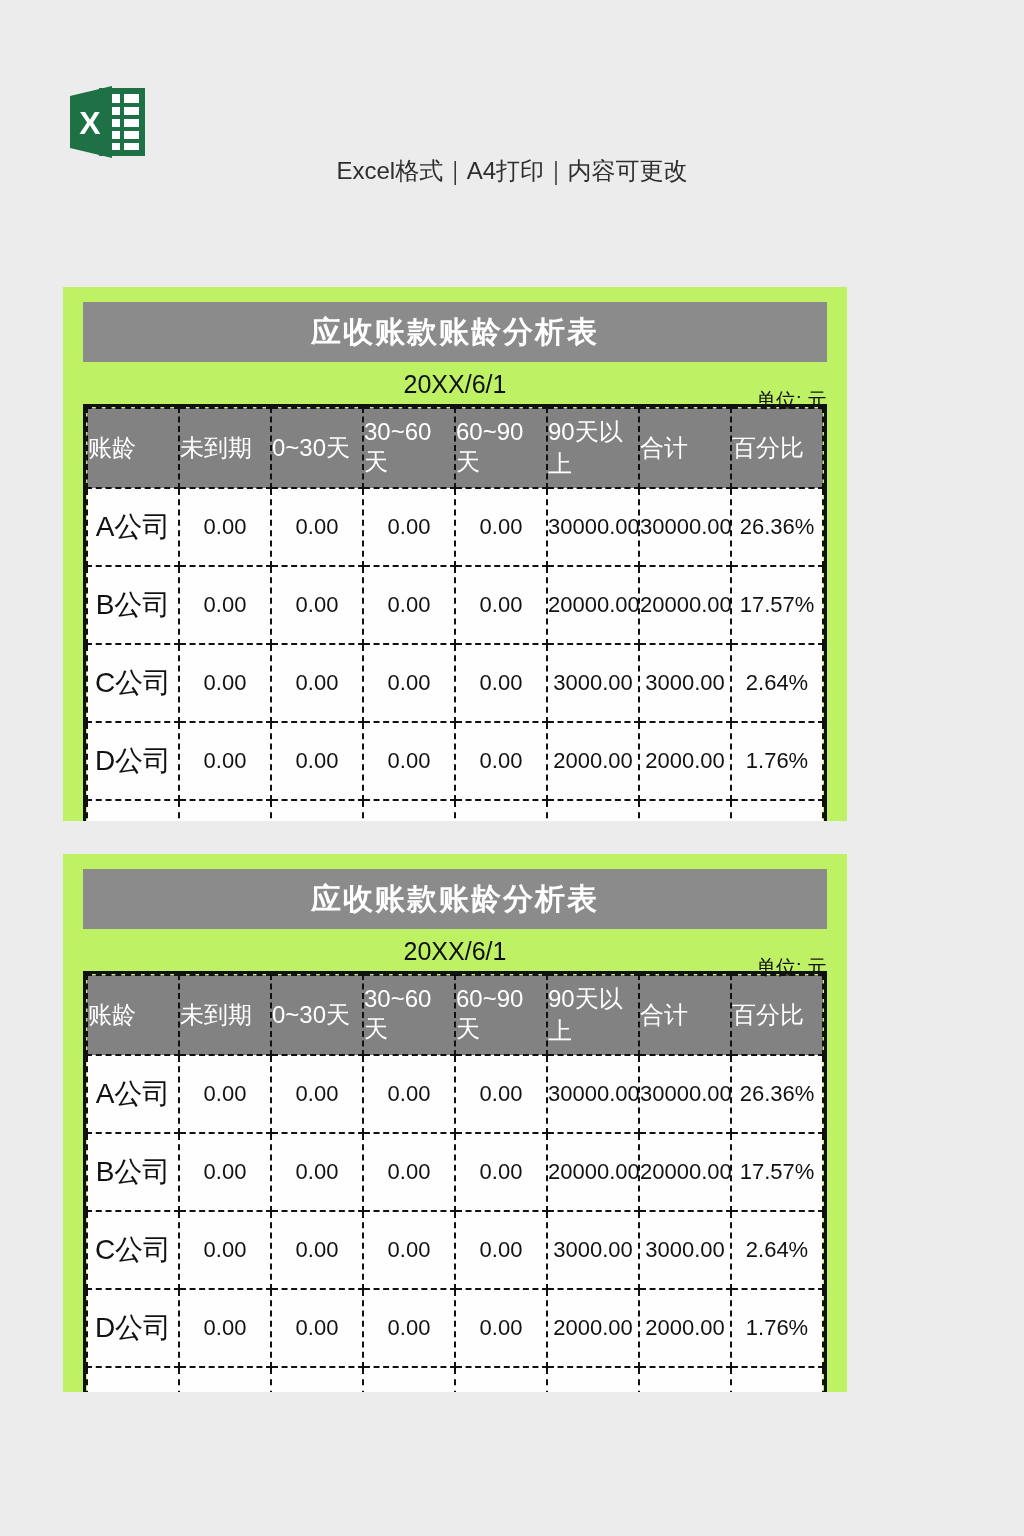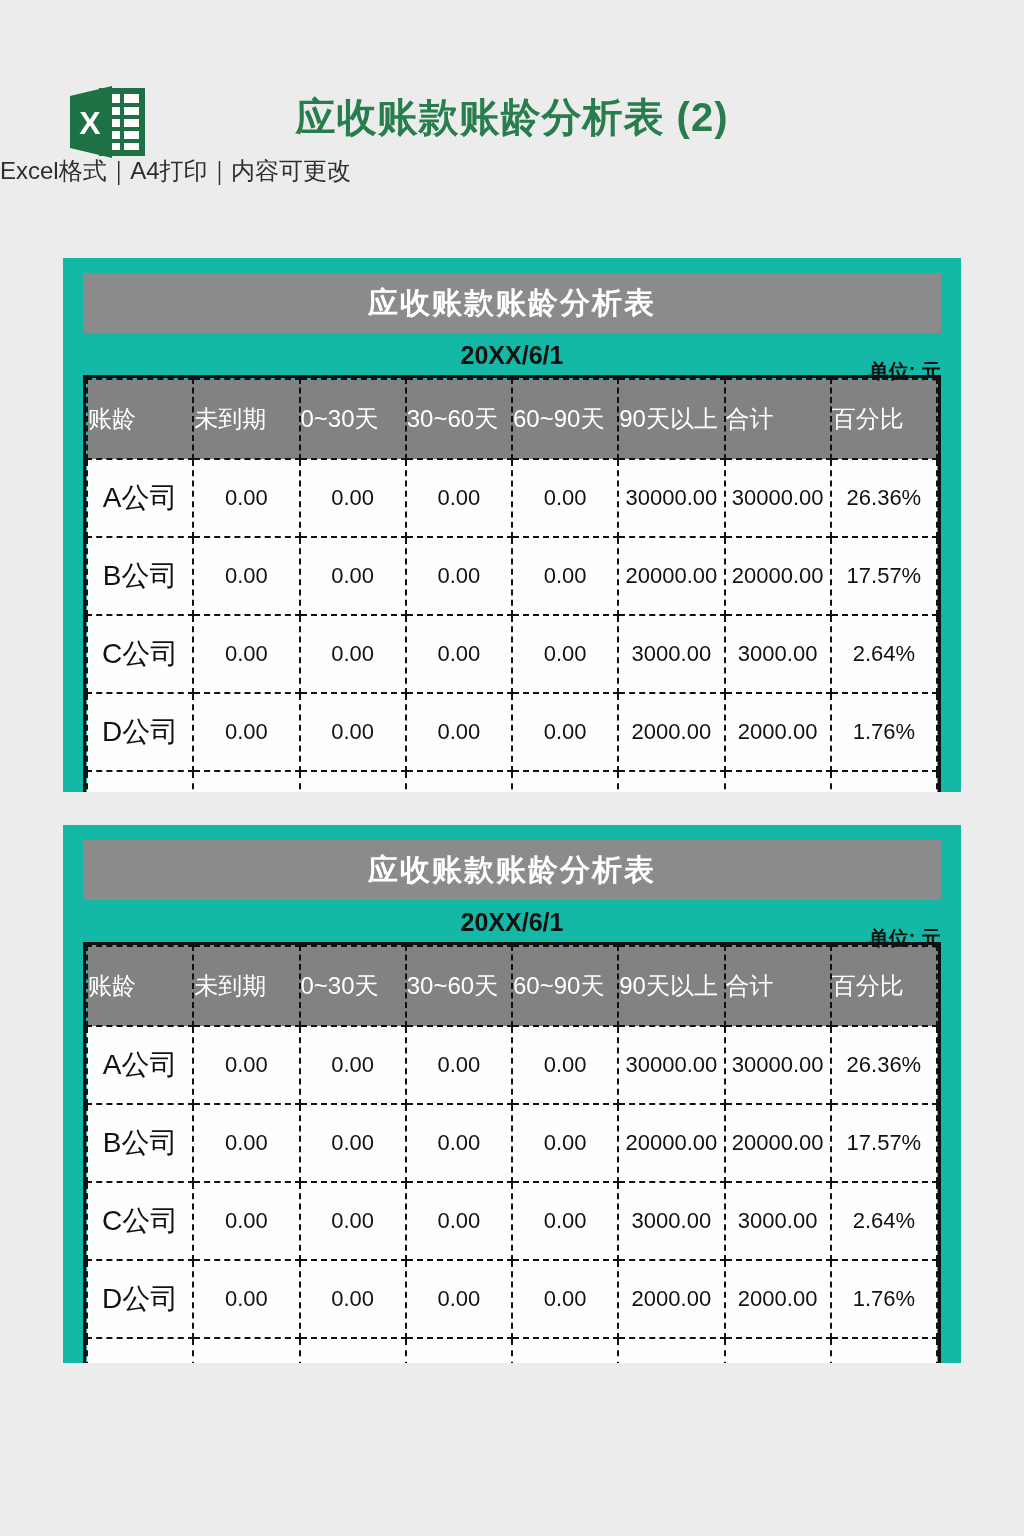--- a/index.html
+++ b/index.html
@@ -21,41 +21,42 @@
 
   
   .excel-icon{position:absolute;left:62px;top:84px;}
   .page-title{
     position:absolute;top:90px;left:0;width:100%;
     text-align:center;font-size:40px;font-weight:bold;
     color:var(--green);letter-spacing:1px;
   }
   .page-subtitle{
     position:absolute;top:155px;left:0;width:100%;
-    font-size:24px;color:#2e2e2e;
+    text-align:center;font-size:24px;color:#2e2e2e;
   }
 
   
   .card{
-    position:absolute;left:63px;width:898px;
-    background:#14b8a6;
+    position:absolute;left:63px;width:784px;
+    background:#bef264;
     box-sizing:border-box;
     padding:15px 20px 0 20px;
     overflow:hidden;
+    margin-top:29px;
   }
   .card.first{top:258px;height:534px;}
   .card.second{top:825px;height:538px;}
 
   .sheet-bar{
     height:60px;line-height:60px;
     background:var(--bar-gray);
     color:#ffffff;text-align:center;
     font-size:30px;font-weight:bold;letter-spacing:2px;
   }
-  .sheet-meta{position:relative;height:42px;font-weight:bold;}
+  .sheet-meta{position:relative;height:42px;}
   .sheet-date{
     position:absolute;left:0;width:100%;text-align:center;
     font-size:25px;color:var(--ink);line-height:44px;
   }
   .sheet-unit{
     position:absolute;right:0;top:16px;
     font-size:20px;color:var(--ink);line-height:44px;
   }
 
   .table-wrap{
@@ -104,21 +105,20 @@
         <line x1="40" y1="21" x2="80" y2="21"></line>
         <line x1="40" y1="33" x2="80" y2="33"></line>
         <line x1="40" y1="45" x2="80" y2="45"></line>
         <line x1="40" y1="57" x2="80" y2="57"></line>
         <line x1="60" y1="7" x2="60" y2="69"></line>
       </g>
       <polygon points="8,12 50,2 50,74 8,64" fill="#1e7145"></polygon>
       <text x="28" y="50" font-size="32" font-weight="bold" fill="#ffffff" text-anchor="middle" font-family="Liberation Sans, sans-serif">X</text>
     </svg>
   </div>
-  <div class="page-title">应收账款账龄分析表 (2)</div>
   <div class="page-subtitle">Excel格式｜A4打印｜内容可更改</div>
 
   <div class="card first">
     <div class="sheet-bar">应收账款账龄分析表</div>
     <div class="sheet-meta">
       <span class="sheet-date">20XX/6/1</span>
       <span class="sheet-unit">单位: 元</span>
     </div>
     <div class="table-wrap">
       <table>

